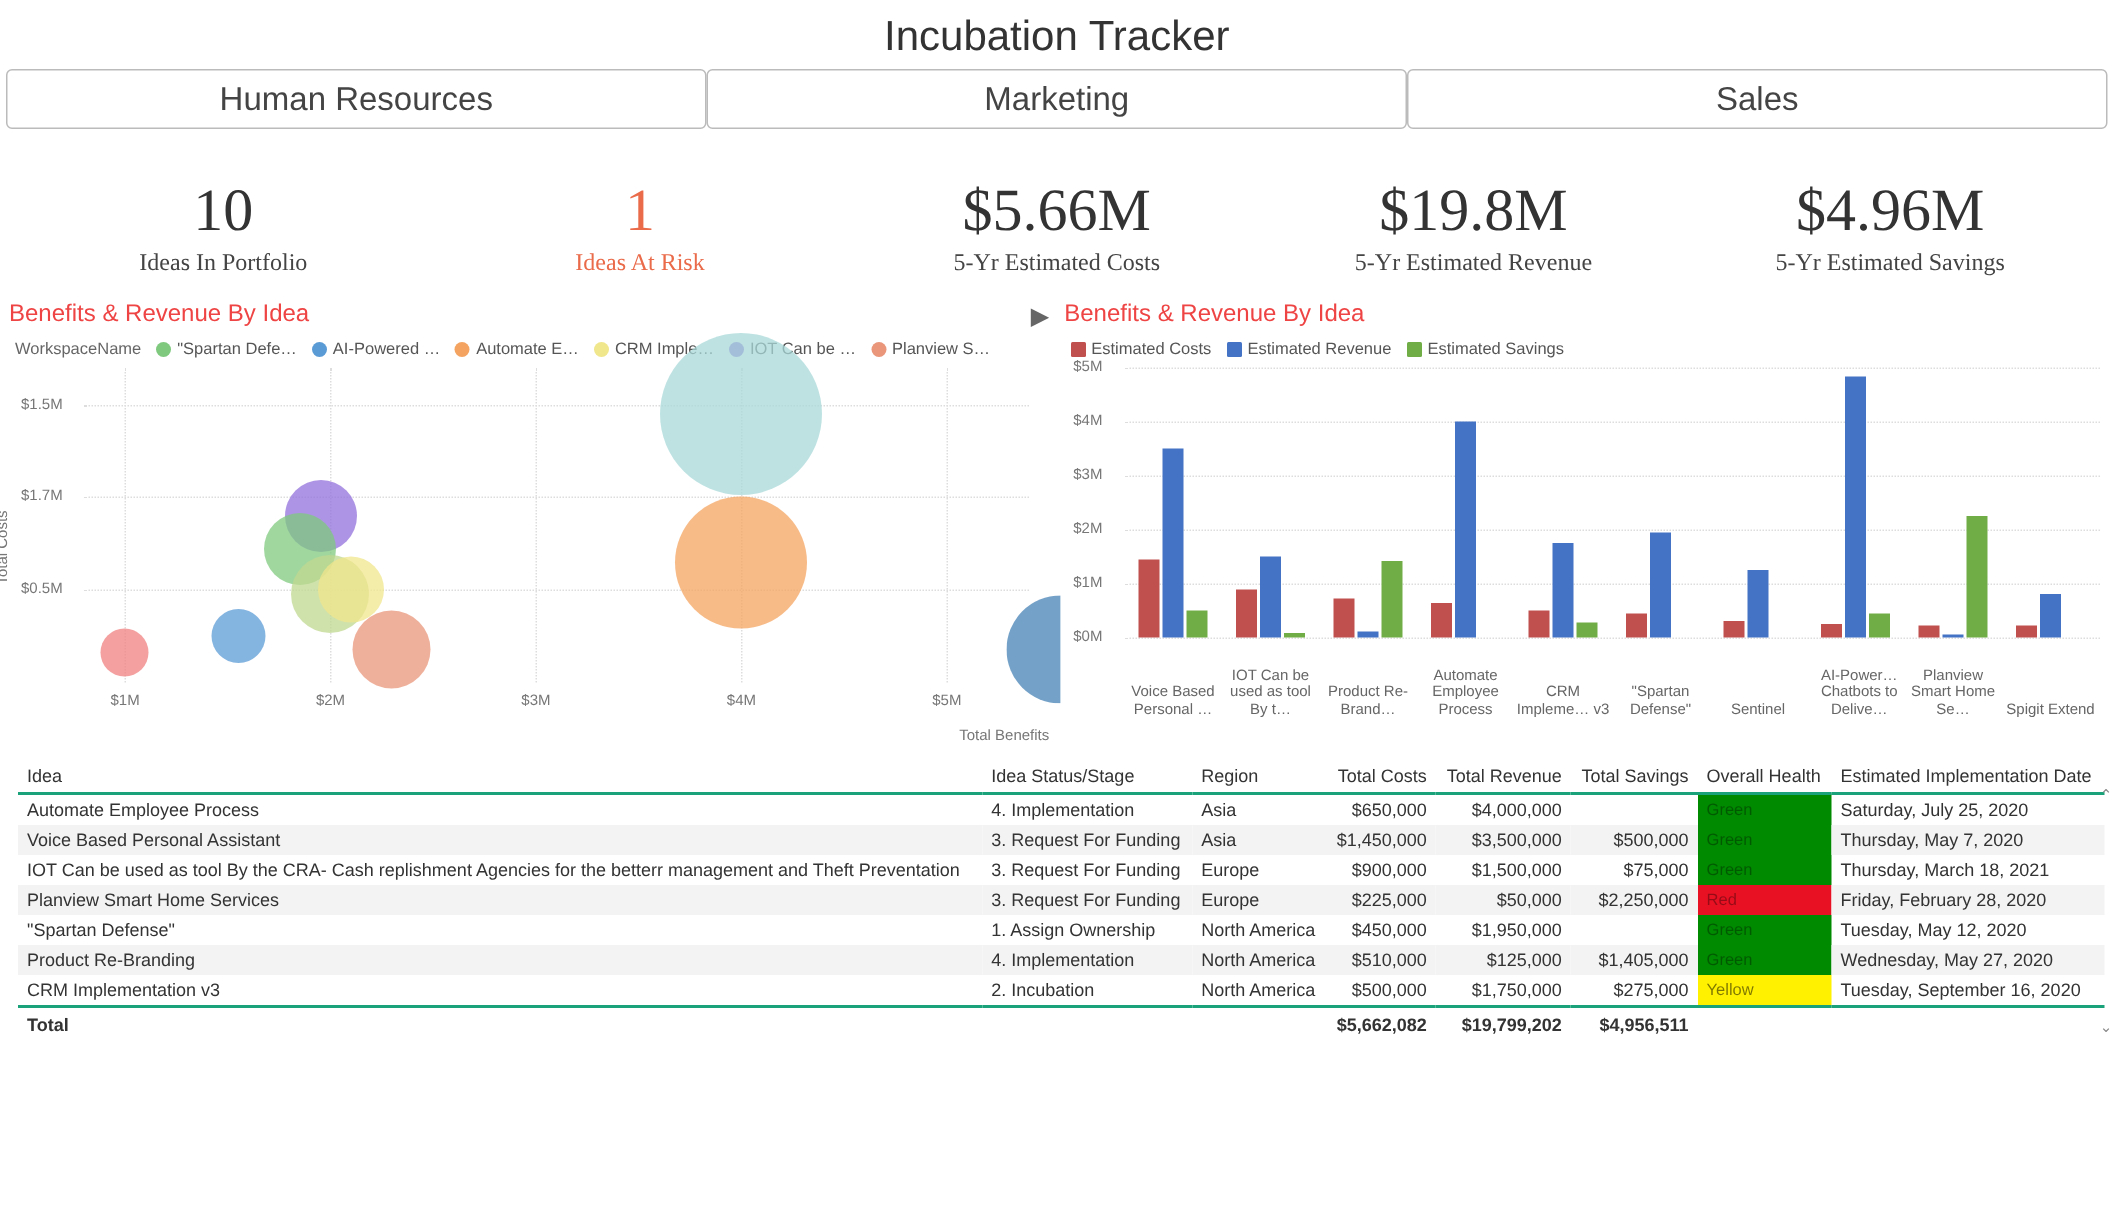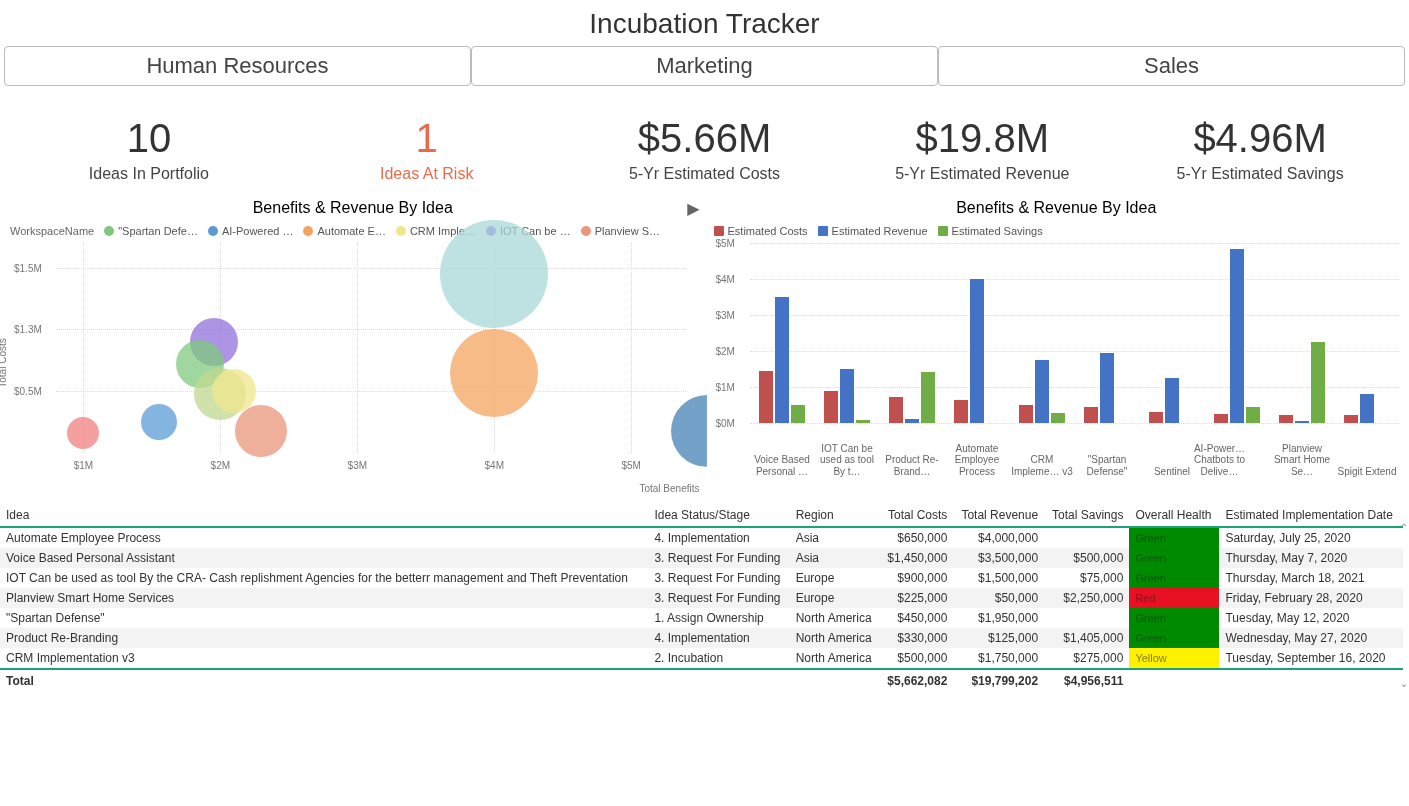--- a/index.html
+++ b/index.html
@@ -1,27 +1,27 @@
 <!DOCTYPE html>
 <html><head>
 <meta charset="utf-8">
 <style>
   * { box-sizing: border-box; margin: 0; padding: 0; }
   body { font-family: "Segoe UI", Arial, sans-serif; background: #fff; color: #333; width: 1409px; }
   .page-title { text-align: center; font-size: 28px; font-weight: 300; color: #333; padding: 8px 0 6px 0; }
   .tabs { display: flex; gap: 0; padding: 0 4px; }
   .tab { flex: 1; border: 1px solid #bbb; border-radius: 4px; text-align: center; padding: 6px 0; font-size: 22px; font-weight: 300; color: #444; cursor: pointer; }
   .kpis { display: flex; justify-content: space-around; padding: 30px 10px 10px 10px; }
-  .kpi { text-align: center; flex: 1; }
+  .kpi { text-align: center; flex: 1; font-family: Liberation Serif, serif; }
   .kpi .val { font-size: 40px; font-weight: 300; color: #333; }
   .kpi .lbl { font-size: 16px; font-weight: 400; color: #444; margin-top: 4px; }
   .kpi.risk .val, .kpi.risk .lbl { color: #ea6b4a; }
   .charts { display: flex; padding: 6px; gap: 10px; }
   .chart { flex: 1; position: relative; }
-  .chart-title { text-align: center; font-size: 16px; color: #000000; margin-bottom: 8px; }
+  .chart-title { font-size: 16px; color: #ef4444; margin-bottom: 8px; }
   .legend { font-size: 11px; color: #555; display: flex; flex-wrap: wrap; gap: 10px; align-items: center; padding-left: 4px; margin-bottom: 6px; }
   .legend .lg-item { display: flex; align-items: center; gap: 4px; }
   .legend .sw { width: 10px; height: 10px; border-radius: 50%; display: inline-block; }
   .legend .sw.sq { border-radius: 1px; }
   .legend .prefix { font-weight: 400; color: #666; }
   .bubble-area { position: relative; height: 240px; border-bottom: 1px solid transparent; }
   .bubble-plot { position: absolute; left: 50px; right: 10px; top: 0; bottom: 30px; }
   .bubble { position: absolute; border-radius: 50%; opacity: 0.75; transform: translate(-50%, -50%); }
   .y-axis-label { position: absolute; left: -4px; top: 50%; transform: translate(-50%, -50%) rotate(-90deg); font-size: 10px; color: #777; }
   .x-axis-label { text-align: right; font-size: 10px; color: #777; }
@@ -30,21 +30,21 @@
   .gridline-y { position: absolute; left: 0; right: 0; border-top: 1px dotted #ddd; }
   .gridline-x { position: absolute; top: 0; bottom: 0; border-left: 1px dotted #ddd; }
   .arrow-right { position: absolute; right: 0; top: 0; color: #666; cursor: pointer; }
   
   .bar-area { position: relative; height: 240px; }
   .bar-plot { position: absolute; left: 40px; right: 6px; top: 0; bottom: 56px; }
   .bar-group { position: absolute; bottom: 0; display: flex; align-items: flex-end; justify-content: center; gap: 2px; transform: translateX(-50%); }
   .bar { width: 14px; }
   .bar-label { position: absolute; bottom: -54px; font-size: 10px; color: #666; text-align: center; width: 64px; transform: translateX(-50%); line-height: 1.15; }
   
-  .tbl-wrap { padding: 4px 6px 0 0; position: relative; }
+  .tbl-wrap { padding: 4px 6px 0 12px; position: relative; }
   table { width: 100%; border-collapse: collapse; font-size: 12px; }
   th { text-align: left; font-weight: 400; color: #333; padding: 4px 6px; border-bottom: 2px solid #1aa37a; }
   th.num, td.num { text-align: right; }
   td { padding: 3px 6px; }
   tbody tr:nth-child(even) td { background: #f3f3f3; }
   .health { color: rgba(0,0,0,0.35); font-size: 11px; }
   .health.Green { background: #008a00; }
   .health.Red { background: #e81123; }
   .health.Yellow { background: #fff100; color: rgba(0,0,0,0.5); }
   tfoot td { font-weight: 600; border-top: 2px solid #1aa37a; padding-top: 4px; }
@@ -116,21 +116,21 @@
           <span>Planview S…</span>
         </span>
       </div>
     <span class="arrow-right">▶</span>
     <div class="bubble-area">
       <div class="y-axis-label">Total Costs</div>
       <div class="bubble-plot" id="bubble-plot" style="width: 630px; height: 210px;">
           <div class="gridline-y" style="top: 148.235px;"></div>
           <div class="tick-y" style="left: -42px; top: 148.235px;">$0.5M</div>
           <div class="gridline-y" style="top: 86.4706px;"></div>
-          <div class="tick-y" style="left: -42px; top: 86.4706px;">$1.3M</div>
+          <div class="tick-y" style="left: -42px; top: 86.4706px;">$1.7M</div>
           <div class="gridline-y" style="top: 24.7059px;"></div>
           <div class="tick-y" style="left: -42px; top: 24.7059px;">$1.5M</div>
           <div class="gridline-x" style="left: 27.3913px;"></div>
           <div class="tick-x" style="left: 27.3913px;">$1M</div>
           <div class="gridline-x" style="left: 164.348px;"></div>
           <div class="tick-x" style="left: 164.348px;">$2M</div>
           <div class="gridline-x" style="left: 301.304px;"></div>
           <div class="tick-x" style="left: 301.304px;">$3M</div>
           <div class="gridline-x" style="left: 438.261px;"></div>
           <div class="tick-x" style="left: 438.261px;">$4M</div>
@@ -221,21 +221,21 @@
             <div class="bar" style="height: 10.8px; background: rgb(192, 80, 77);"></div>
             <div class="bar" style="height: 45px; background: rgb(68, 114, 196);"></div>
             <div class="bar" style="height: 0px; background: rgb(112, 173, 71);"></div>
           </div>
           <div class="bar-label" style="left: 422.5px;">Sentinel</div>
           <div class="bar-group" style="left: 487.5px;">
             <div class="bar" style="height: 8.71495px; background: rgb(192, 80, 77);"></div>
             <div class="bar" style="height: 174.211px; background: rgb(68, 114, 196);"></div>
             <div class="bar" style="height: 16.2544px; background: rgb(112, 173, 71);"></div>
           </div>
-          <div class="bar-label" style="left: 470px;">AI-Power… Chatbots to Delive…</div>
+          <div class="bar-label" style="left: 490px;">AI-Power… Chatbots to Delive…</div>
           <div class="bar-group" style="left: 552.5px;">
             <div class="bar" style="height: 8.1px; background: rgb(192, 80, 77);"></div>
             <div class="bar" style="height: 1.8px; background: rgb(68, 114, 196);"></div>
             <div class="bar" style="height: 81px; background: rgb(112, 173, 71);"></div>
           </div>
           <div class="bar-label" style="left: 552.5px;">Planview Smart Home Se…</div>
           <div class="bar-group" style="left: 617.5px;">
             <div class="bar" style="height: 8.46px; background: rgb(192, 80, 77);"></div>
             <div class="bar" style="height: 28.8px; background: rgb(68, 114, 196);"></div>
             <div class="bar" style="height: 0px; background: rgb(112, 173, 71);"></div>
@@ -308,21 +308,21 @@
           <td class="num">$450,000</td>
           <td class="num">$1,950,000</td>
           <td class="num"></td>
           <td class="health Green">Green</td>
           <td>Tuesday, May 12, 2020</td>
         </tr>
         <tr>
           <td>Product Re-Branding</td>
           <td>4. Implementation</td>
           <td>North America</td>
-          <td class="num">$330,000</td>
+          <td class="num">$510,000</td>
           <td class="num">$125,000</td>
           <td class="num">$1,405,000</td>
           <td class="health Green">Green</td>
           <td>Wednesday, May 27, 2020</td>
         </tr>
         <tr>
           <td>CRM Implementation v3</td>
           <td>2. Incubation</td>
           <td>North America</td>
           <td class="num">$500,000</td>

